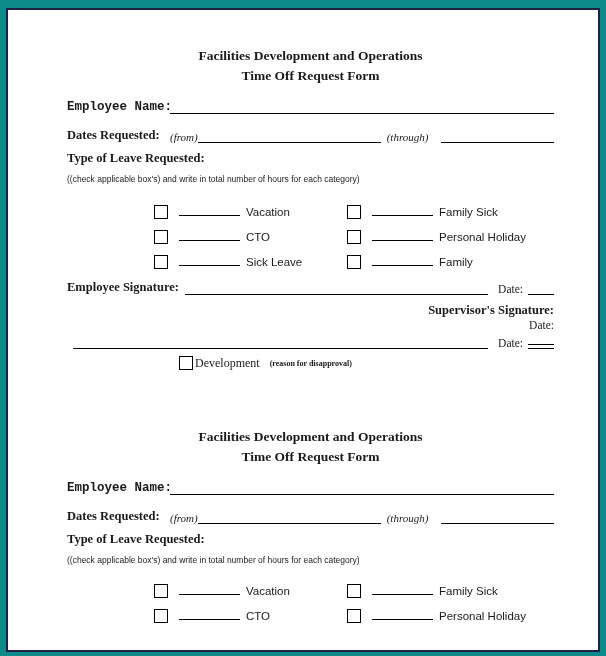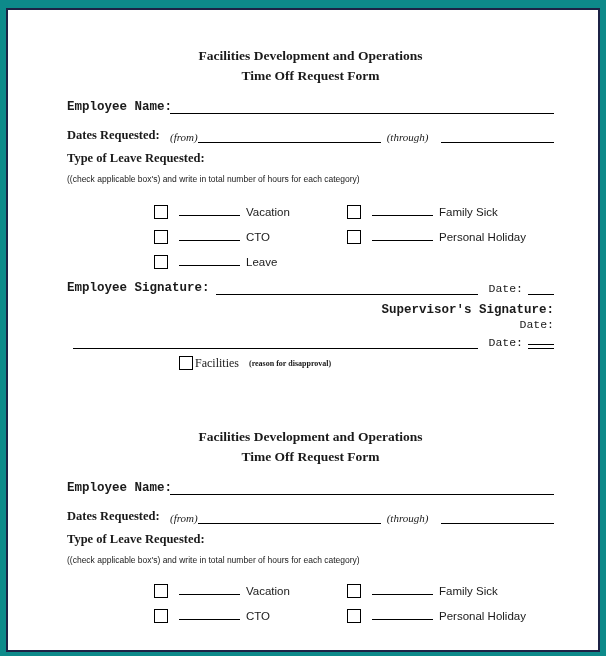--- a/index.html
+++ b/index.html
@@ -37,21 +37,21 @@
   .leave-note{margin-top:8px;font-family:"Liberation Sans",sans-serif;font-size:8.5px;height:11px;}
   .leave-grid{margin-left:87px;margin-top:14px;}
   .form-copy.second .leave-grid{margin-top:12px;}
   .leave-row{display:flex;align-items:center;height:25px;}
   .leave-cell{display:flex;align-items:center;width:193px;}
   .leave-cell.right{width:auto;}
   .cb{width:12px;height:12px;border:1.5px solid #000;background:#fff;flex:none;}
   .hours-line{width:61px;height:13px;border-bottom:1px solid var(--line_color,#000);margin:0 6px 0 11px;position:relative;top:-3px;flex:none;}
   .cb-label{font-family:"Liberation Sans",sans-serif;font-size:11.5px;white-space:nowrap;}
 
-  .sig-row{display:flex;align-items:flex-end;height:16px;font-family:Liberation Mono, monospace;}
+  .sig-row{display:flex;align-items:flex-end;height:16px;}
   .sig-row.employee{margin-top:5px;}
   .sig-row.supervisor{margin-top:8px;flex-direction:column;}
   .sig-row.admin{margin-top:14px;}
   .sig-line{flex:1;border-bottom:1px solid var(--line_color,#000);height:13px;margin-left:6px;}
   .date-lbl{font-size:11.5px;margin-left:10px;white-space:nowrap;}
   .date-line{width:26px;border-bottom:1px solid var(--line_color,#000);height:13px;margin-left:5px;flex:none;}
   .ack-note{font-family:"Liberation Sans",sans-serif;font-size:7.5px;margin-left:114px;margin-top:1px;height:9px;}
 
   .approval-row{display:flex;align-items:center;margin-left:112px;margin-top:6px;height:16px;}
   .approval-cell{display:flex;align-items:center;}
@@ -105,24 +105,29 @@
           <span class="hours-line"></span>
           <span class="cb-label">CTO</span>
         </span>
         <span class="leave-cell right">
           <span class="cb"></span>
           <span class="hours-line"></span>
           <span class="cb-label">Personal Holiday</span>
         </span>
       </div>
       <div class="leave-row">
-        <span class="leave-cell right">
-          <span class="cb"></span>
-          <span class="hours-line"></span>
-          <span class="cb-label">Leave</span>
+        <span class="leave-cell">
+          <span class="cb"></span>
+          <span class="hours-line"></span>
+          <span class="cb-label">Sick Leave</span>
+        </span>
+        <span class="leave-cell right">
+          <span class="cb"></span>
+          <span class="hours-line"></span>
+          <span class="cb-label">Family</span>
         </span>
       </div>
     </div>
 
     <div class="sig-row employee">
       <span class="lbl">Employee Signature:</span>
       <span class="sig-line"></span>
       <span class="date-lbl">Date:</span>
       <span class="date-line"></span>
     </div>
@@ -136,21 +141,21 @@
 
     <div class="sig-row admin">
       <span class="sig-line"></span>
       <span class="date-lbl">Date:</span>
       <span class="date-line"></span>
     </div>
 
     <div class="approval-row">
       <span class="approval-cell">
         <span class="cb"></span>
-        <span class="approval-label">Facilities</span>
+        <span class="approval-label">Development</span>
         <span class="reason-note">(reason for disapproval)</span>
       </span>
     </div>
   </section>
 
   <section class="form-copy second">
     <header class="title">
       <div>Facilities Development and Operations</div>
       <div>Time Off Request Form</div>
     </header>

